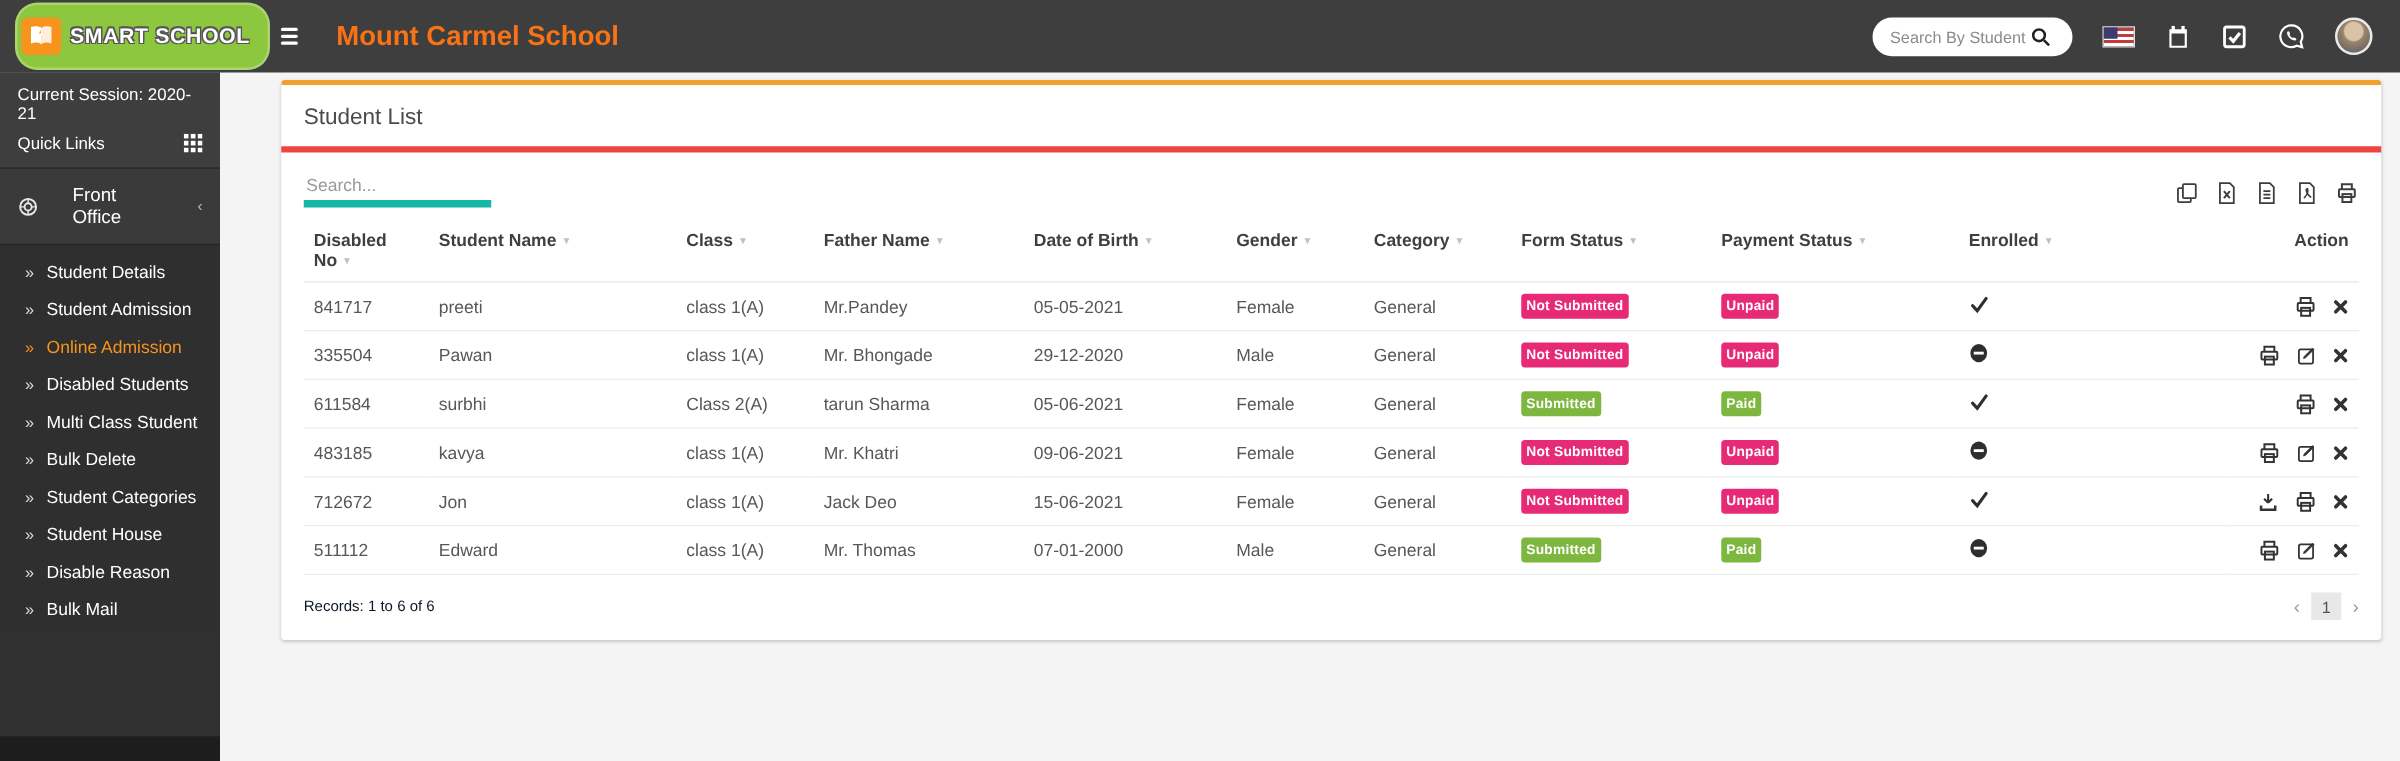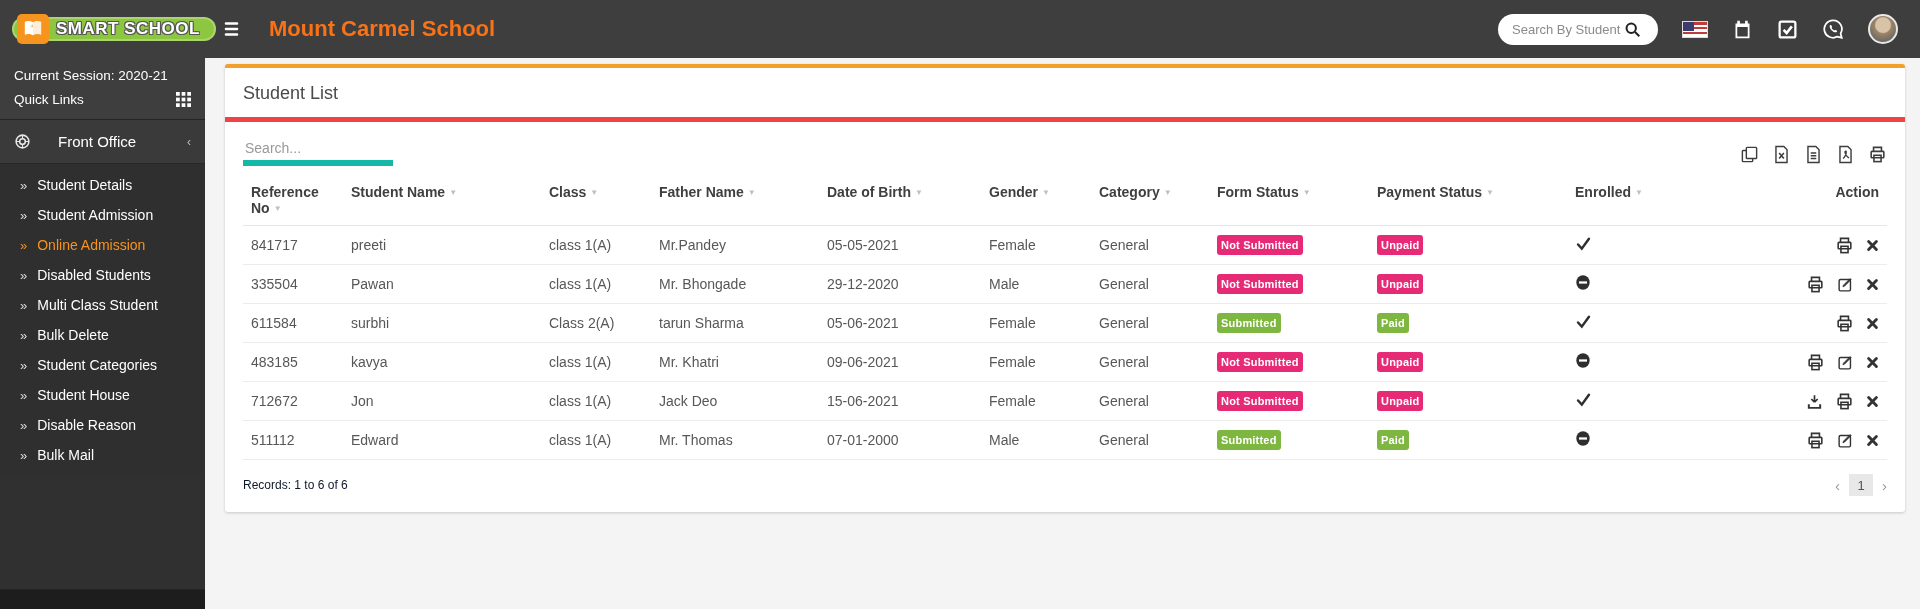--- a/index.html
+++ b/index.html
@@ -2,21 +2,21 @@
 <html><head>
 <meta charset="utf-8">
 <style>
   * { margin:0; padding:0; box-sizing:border-box; }
   html,body { width:1920px; height:609px; overflow:hidden;
     font-family:"Liberation Sans", sans-serif; background:#f4f4f4; }
 
   
   .topbar { height:58px; background:#3e3e3e; display:flex; align-items:center; position:relative; }
   .logo-zone { width:205px; display:flex; align-items:center; padding-left:12px; flex:0 0 205px; }
-  .logo-pill { background:#8dc63f; border-radius:18px; height:24px; display:flex; align-items:center;
+  .logo-pill { background:#8dc63f; border-radius:18px; height:54px; display:flex; align-items:center;
     padding:3px 16px 3px 5px; gap:7px; box-shadow:inset 0 0 0 2px rgba(255,255,255,.25); }
   .logo-book { width:32px; height:30px; background:#f7941e; border-radius:5px; display:flex;
     align-items:center; justify-content:center; }
   .logo-text { color:#fff; font-weight:bold; font-size:17px; letter-spacing:.5px;
     text-shadow:1px 1px 0 #555, -1px 1px 0 #555, 1px -1px 0 #555, -1px -1px 0 #555; white-space:nowrap; }
   .hamburger { margin-left:18px; color:#fff; cursor:pointer; display:flex; }
   .school-title { color:#f97316; font-size:22px; font-weight:bold; margin-left:26px; white-space:nowrap; }
   .topbar-right { margin-left:auto; display:flex; align-items:center; gap:24px; padding-right:22px; }
   .search-pill { background:#fff; border-radius:17px; height:31px; width:160px; display:flex;
     align-items:center; padding:0 10px 0 14px; }
@@ -25,21 +25,21 @@
   .search-pill input::placeholder { color:#8a8a8a; }
   .top-icon { color:#fff; display:flex; align-items:center; justify-content:center; cursor:pointer; }
   .flag { width:26px; height:17px; position:relative;
     background:repeating-linear-gradient(#c23b3b 0 2.5px, #fff 2.5px 5px); border:1px solid #ddd; }
   .flag::after { content:""; position:absolute; left:0; top:0; width:11px; height:9px; background:#3c3b6e; }
   .avatar { width:30px; height:30px; border-radius:50%;
     background:radial-gradient(circle at 50% 35%, #d8c3a8 0 34%, #9c8468 40%, #6f6a66 75%, #55504c 100%);
     border:2px solid #e9e9e9; }
 
   
-  .sidebar { position:absolute; left:0; top:58px; bottom:0; width:205px; background:#303030; color:#fff; }
+  .sidebar { position:absolute; left:0; top:58px; bottom:0; width:176px; background:#303030; color:#fff; }
   .session-block { background:#3e3e3e; padding:10px 14px 12px; border-bottom:1px solid #242424; }
   .session-line { font-size:13.5px; margin-bottom:9px; }
   .quicklinks-line { font-size:13.5px; display:flex; align-items:center; justify-content:space-between; cursor:pointer; }
   .section-row { display:flex; align-items:center; gap:27px; padding:13px 14px; background:#3a3a3a;
     border-bottom:1px solid #262626; font-size:15px; cursor:pointer; }
   .section-row .chev { margin-left:auto; color:#bbb; font-size:12px; }
   .section-row.active { background:#1d1d1d; color:#f7941e; border-left:4px solid #f7941e; padding-left:10px; }
   .section-row.active .chev { color:#f7941e; }
   .submenu { background:#2f2f2f; padding:6px 0 4px; }
   .submenu-item { display:flex; align-items:center; gap:10px; padding:7px 14px 7px 20px;
@@ -273,21 +273,21 @@
               <rect x="7.5" y="13" width="9" height="8"></rect>
             </svg>
           </span>
         </div>
     </div>
 
     <div style="padding:0 18px;">
       <table>
         <thead>
             <tr id="thead-row">
-              <th class="col-ref"><span>Reference No</span><span class="sort-arrow">▼</span></th>
+              <th class="col-ref"><span>Disabled No</span><span class="sort-arrow">▼</span></th>
               <th class="col-name"><span>Student Name</span><span class="sort-arrow">▼</span></th>
               <th class="col-class"><span>Class</span><span class="sort-arrow">▼</span></th>
               <th class="col-father"><span>Father Name</span><span class="sort-arrow">▼</span></th>
               <th class="col-dob"><span>Date of Birth</span><span class="sort-arrow">▼</span></th>
               <th class="col-gender"><span>Gender</span><span class="sort-arrow">▼</span></th>
               <th class="col-category"><span>Category</span><span class="sort-arrow">▼</span></th>
               <th class="col-form"><span>Form Status</span><span class="sort-arrow">▼</span></th>
               <th class="col-payment"><span>Payment Status</span><span class="sort-arrow">▼</span></th>
               <th class="col-enrolled"><span>Enrolled</span><span class="sort-arrow">▼</span></th>
               <th class="col-action"><span>Action</span></th>

